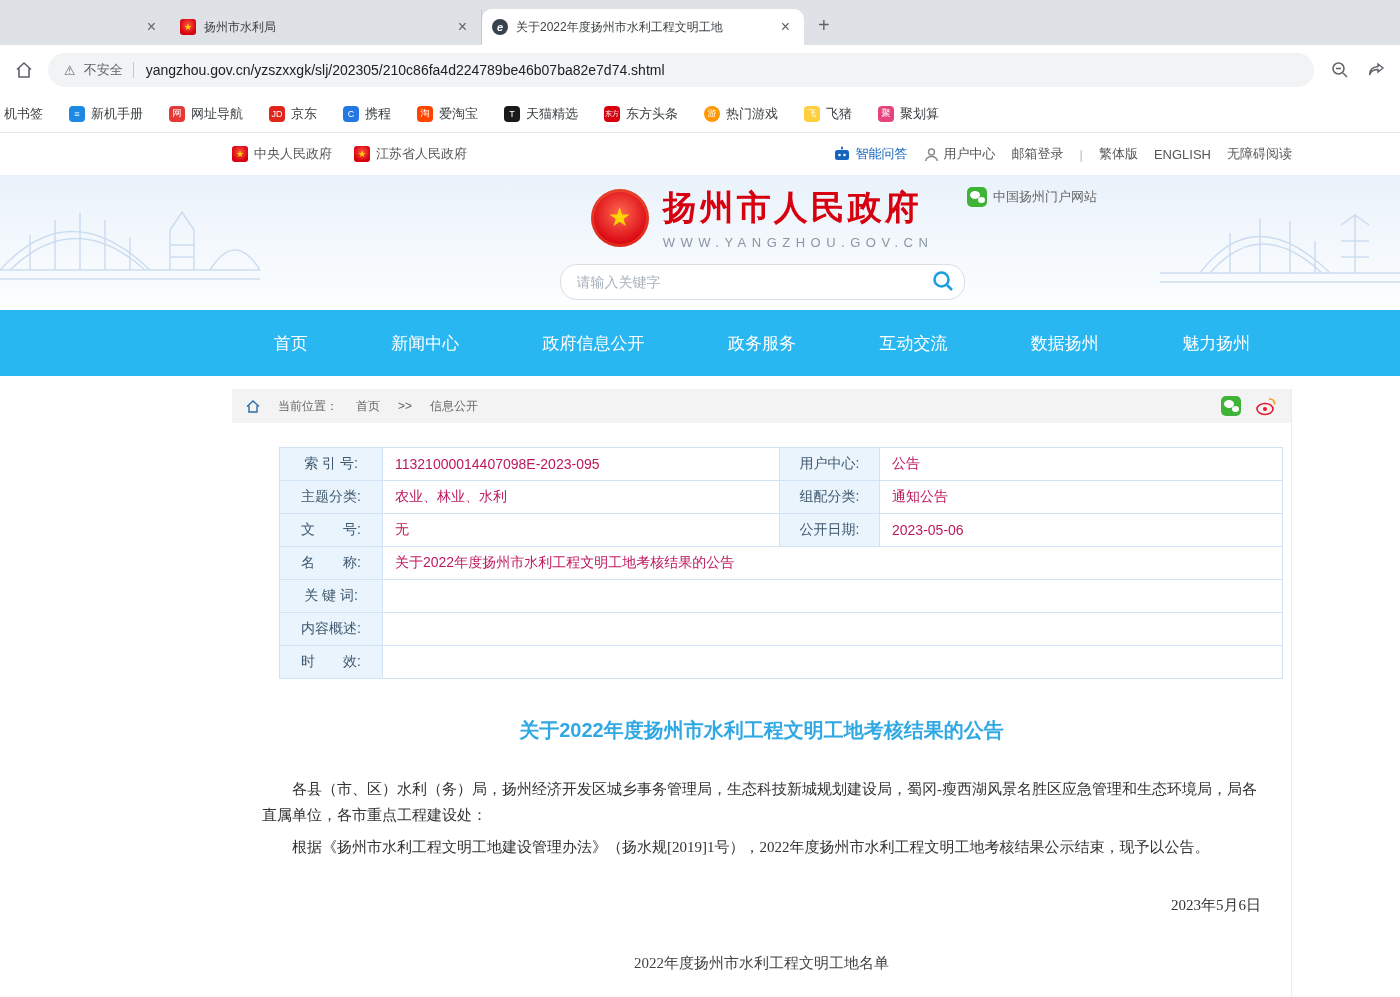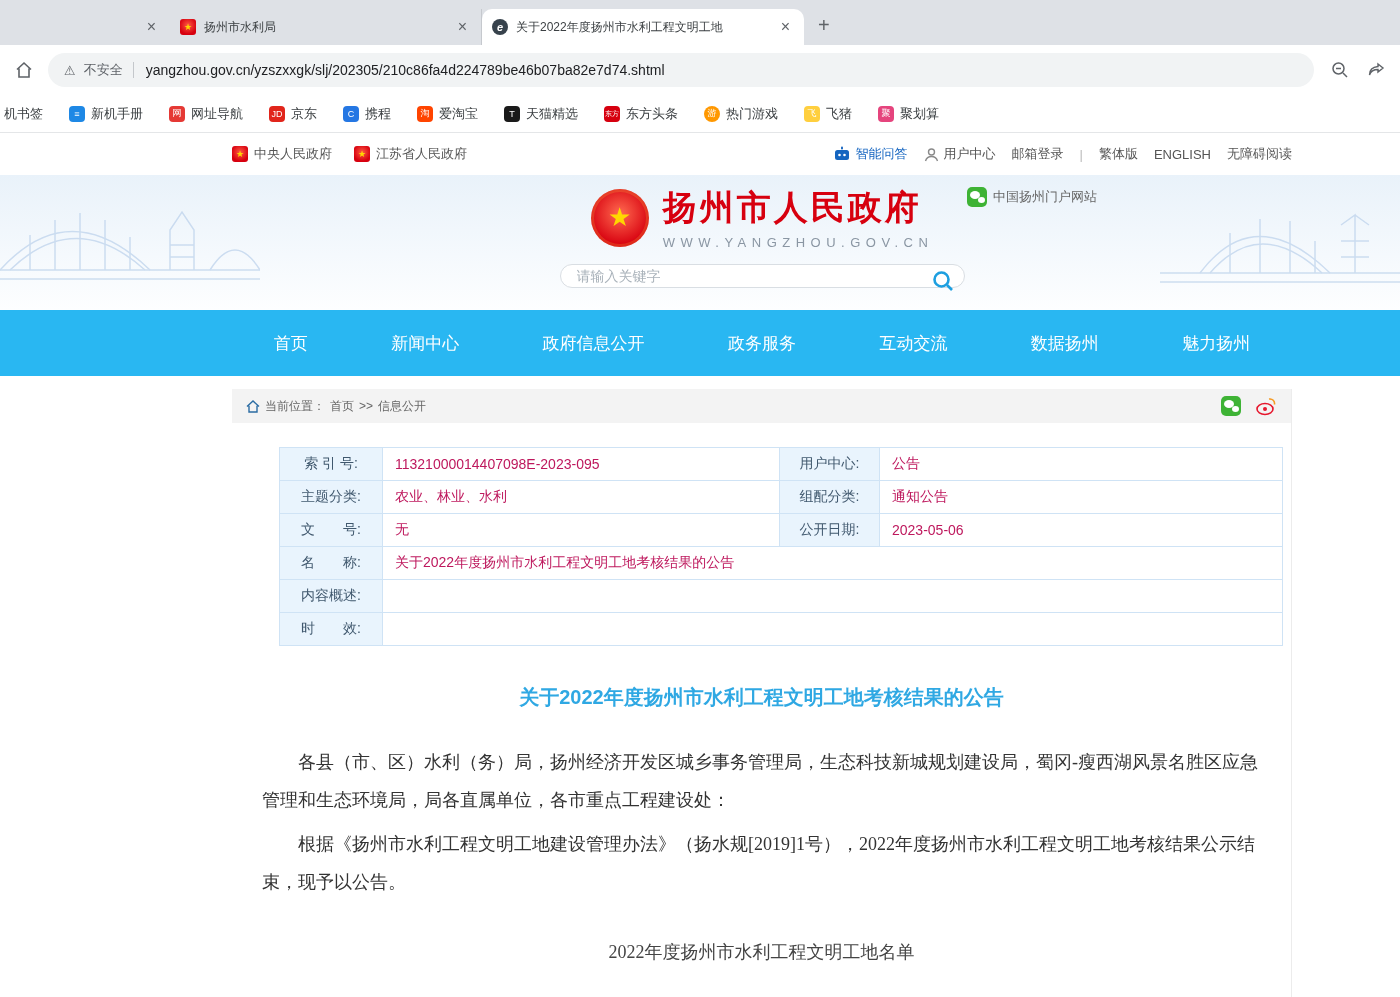--- a/index.html
+++ b/index.html
@@ -58,47 +58,47 @@
     box-shadow:inset 0 0 0 3px #ffd34d33; }
   .logo-title { font-size:34px; font-weight:bold; color:#d7000f; letter-spacing:3px; }
   .logo-sub { font-size:13px; color:#8a96a3; letter-spacing:5.5px; margin-top:4px; }
   .portal-link { position:absolute; top:12px; left:735px; display:flex; align-items:center; gap:6px;
     font-size:13px; color:#666; cursor:pointer; }
   .wechat-icon { width:20px; height:20px; border-radius:5px; background:#3eb335; position:relative; flex:0 0 20px; }
   .wechat-icon::before { content:""; position:absolute; width:10px; height:8px; border-radius:50%;
     background:#fff; left:3px; top:4px; }
   .wechat-icon::after { content:""; position:absolute; width:7px; height:6px; border-radius:50%;
     background:#fff; right:2px; bottom:4px; }
-  .searchbox { width:405px; height:24px; margin:14px auto 0; position:relative; }
+  .searchbox { width:405px; height:36px; margin:14px auto 0; position:relative; }
   .searchbox input { width:100%; height:100%; border:1px solid #d9dee3; border-radius:17px;
     padding:0 46px 0 16px; font-size:14px; color:#333; background:#fff; outline:none;
     font-family:"Liberation Sans",sans-serif; }
   .searchbox input::placeholder { color:#a9b2ba; }
   .search-btn { position:absolute; right:10px; top:5px; cursor:pointer; }
 
   .nav { height:66px; }
   .nav .container { display:flex; justify-content:space-around; align-items:center; height:66px; }
   .nav-item { color:#fff; font-size:17px; cursor:pointer; white-space:nowrap; }
 
   .content { background:#fff; }
   .card { width:1060px; margin-left:232px; border-right:1px solid #ececec; min-height:620px; }
   .breadcrumb { height:34px; margin-top:13px; background:#f3f3f3; display:flex; align-items:center;
-    padding:0 14px; font-size:12px; color:#666; gap:5px; }
+    padding:0 14px; font-size:12px; color:#666; gap:18px; }
   .crumb-link { cursor:pointer; color:#666; }
   .crumb-icons { margin-left:auto; display:flex; align-items:center; gap:14px; }
 
   table.meta { border-collapse:collapse; margin:24px 0 0 47px; width:1003px; table-layout:fixed; }
   table.meta td { border:1px solid #cfe3f5; height:33px; font-size:14px; }
   td.mlabel { background:#e9f4fd; color:#40586e; text-align:center; width:103px; }
   td.mlabel.r { width:100px; }
   td.mval { color:#be185d; padding-left:12px; }
 
   .article-title { margin-top:38px; text-align:center; font-size:20px; font-weight:bold; }
-  .body-text { font-family:"Liberation Serif","DejaVu Serif",serif; color:#333; font-size:18px;
-    line-height:38px; }
+  .body-text { font-family:"Liberation Serif","DejaVu Serif",serif; color:#333; font-size:15px;
+    line-height:26px; }
   .para { margin:0 30px; text-indent:2em; }
   .para.first { margin-top:32px; }
   .para.second { margin-top:6px; }
   .article-date { margin:32px 30px 0 0; text-align:right; }
   .list-title { margin-top:32px; text-align:center; color:#444; }
 
   svg { display:block; }
 </style>
 </head>
 <body>
@@ -335,29 +335,34 @@
         <td class="mlabel">文　　号:</td>
         <td class="mval">无</td>
         <td class="mlabel r">公开日期:</td>
         <td class="mval">2023-05-06</td>
       </tr>
       <tr>
         <td class="mlabel">名　　称:</td>
         <td class="mval" colspan="3">关于2022年度扬州市水利工程文明工地考核结果的公告</td>
       </tr>
       <tr>
+        <td class="mlabel">关 键 词:</td>
+        <td class="mval" colspan="3"></td>
+      </tr>
+      <tr>
         <td class="mlabel">内容概述:</td>
         <td class="mval" colspan="3"></td>
       </tr>
       <tr>
         <td class="mlabel">时　　效:</td>
         <td class="mval" colspan="3"></td>
       </tr>
     </tbody>
       </table>
 
     <h1 class="article-title" style="color: rgb(47, 168, 227);">关于2022年度扬州市水利工程文明工地考核结果的公告</h1>
 
     <p class="body-text para first">各县（市、区）水利（务）局，扬州经济开发区城乡事务管理局，生态科技新城规划建设局，蜀冈-瘦西湖风景名胜区应急管理和生态环境局，局各直属单位，各市重点工程建设处：</p>
     <p class="body-text para second">根据《扬州市水利工程文明工地建设管理办法》（扬水规[2019]1号），2022年度扬州市水利工程文明工地考核结果公示结束，现予以公告。</p>
+    <div class="body-text article-date">2023年5月6日</div>
     <div class="body-text list-title">2022年度扬州市水利工程文明工地名单</div>
   </div>
 </div>
 
 </body></html>

